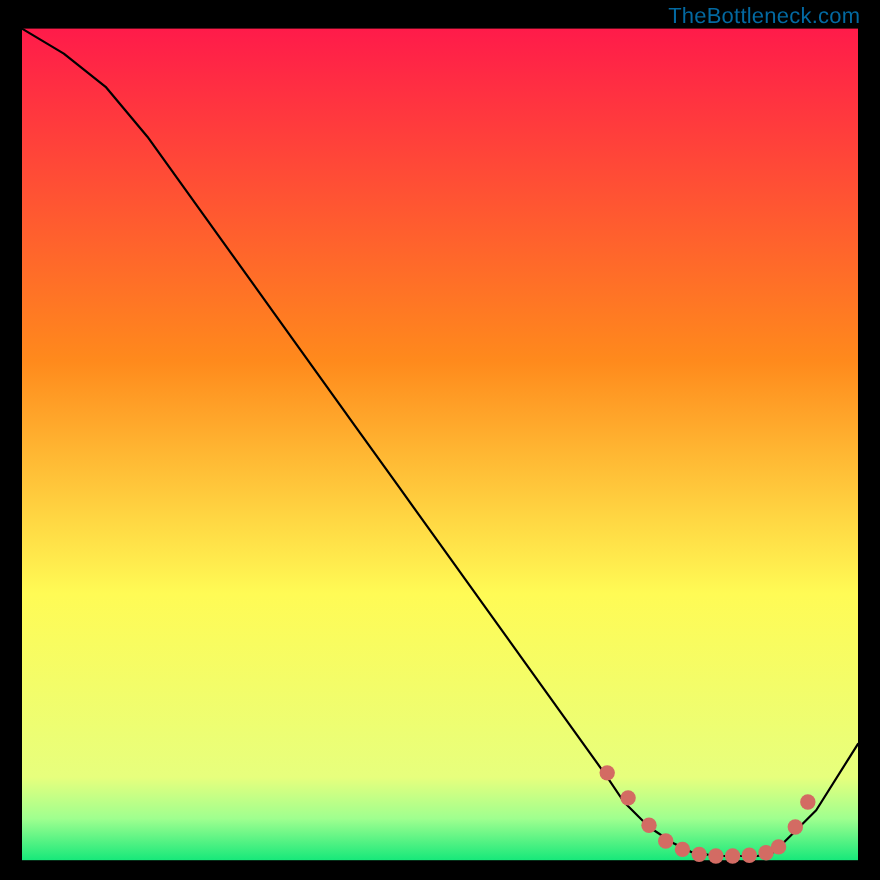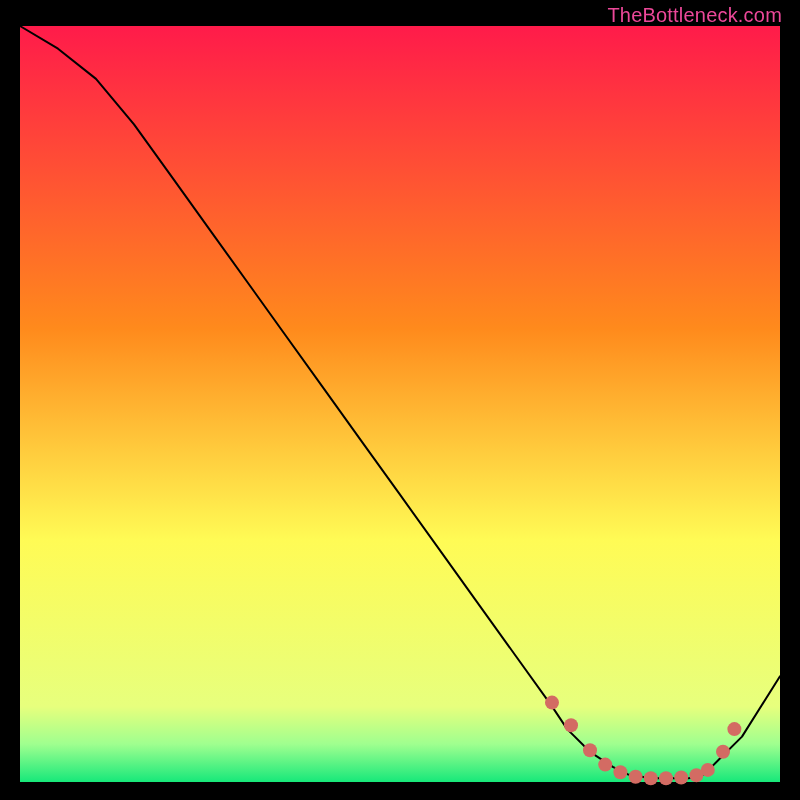--- a/index.html
+++ b/index.html
@@ -14,21 +14,21 @@
   .frame {
     position: relative;
     width: 800px;
     height: 800px;
     background: #000;
   }
   .watermark {
     position: absolute;
     top: 4px;
     right: 18px;
-    color: #ec4899;
+    color: #0369a1;
     font-size: 20px;
     font-weight: 500;
     letter-spacing: 0.2px;
     user-select: none;
   }
   
   .plot {
     position: absolute;
     left: 20px;
     top: 26px;

